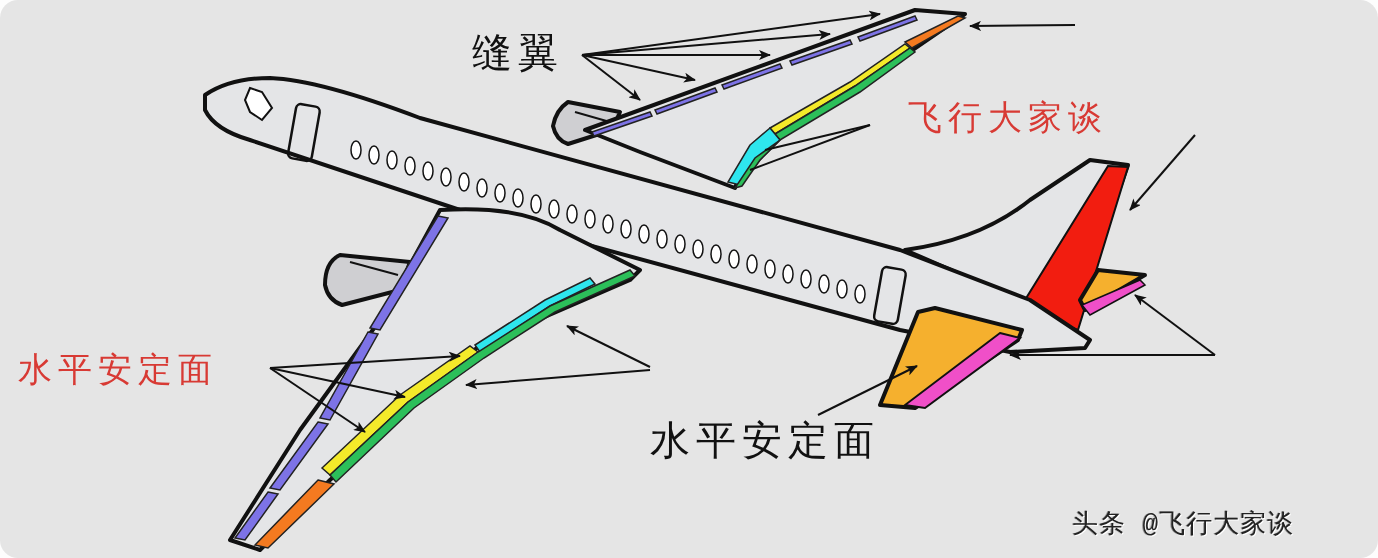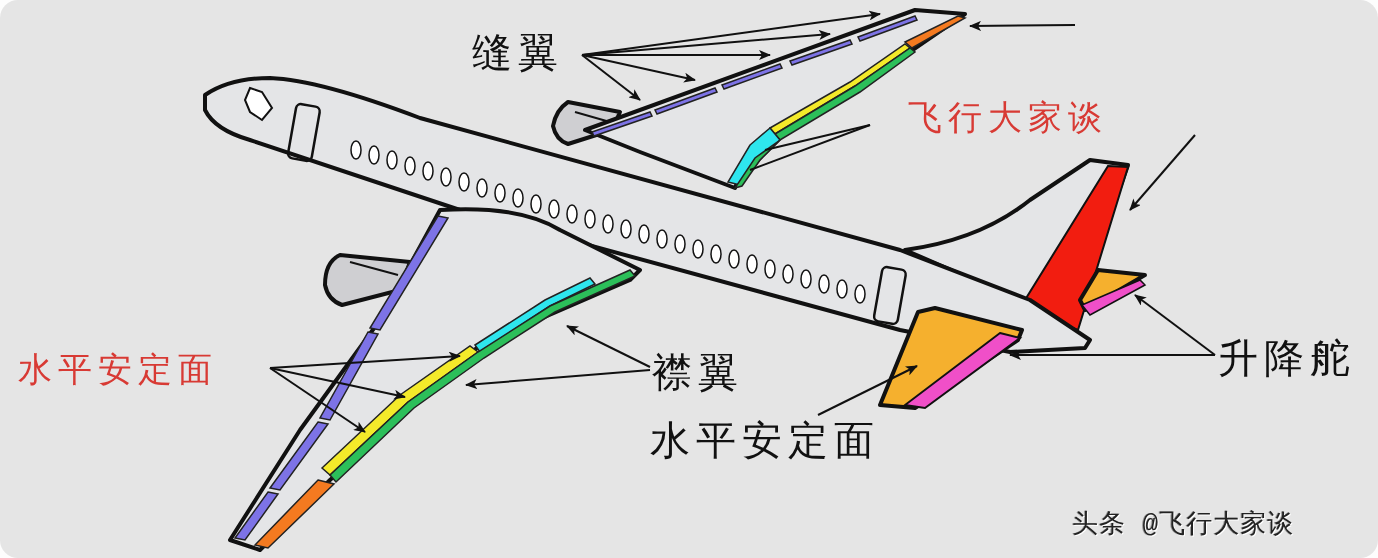--- a/index.html
+++ b/index.html
@@ -151,17 +151,15 @@
     <line x1="1215" y1="355" x2="1135" y2="295" class="arrow"></line>
     <line x1="1215" y1="355" x2="1010" y2="355" class="arrow"></line>
 
     <line x1="818" y1="415" x2="917" y2="366" class="arrow"></line>
   </g>
 </svg>
 
 <div class="label" style="left:472px;top:32px;">缝翼</div>
 <div class="label red" style="left:908px;top:100px;font-size:34px;">飞行大家谈</div>
 <div class="label red" style="left:18px;top:352px;font-size:34px;">水平安定面</div>
-<div class="label" style="left:652px;top:352px;">襟翼</div>
-<div class="label" style="left:1218px;top:338px;">升降舵</div>
 <div class="label" style="left:650px;top:420px;">水平安定面</div>
 <div class="watermark" style="left:1072px;top:506px;font-family:Liberation Mono, monospace;">头条 @飞行大家谈</div>
 </div>
 
 </body></html>

